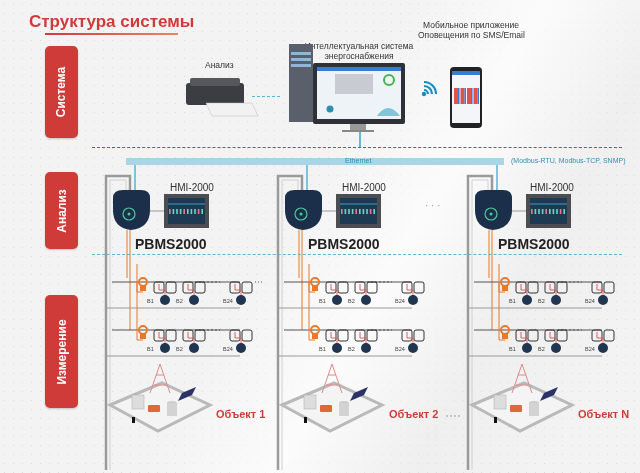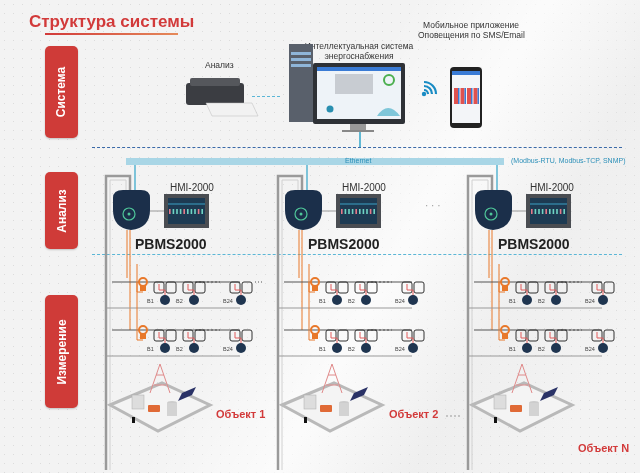--- a/index.html
+++ b/index.html
@@ -89,21 +89,21 @@
 <div class="hmi-lbl" style="left:170px;top:182px;">HMI-2000</div>
 <div class="hmi-lbl" style="left:342px;top:182px;">HMI-2000</div>
 <div class="hmi-lbl" style="left:530px;top:182px;">HMI-2000</div>
 <div class="pbms-lbl" style="left:135px;top:236px;">PBMS2000</div>
 <div class="pbms-lbl" style="left:308px;top:236px;">PBMS2000</div>
 <div class="pbms-lbl" style="left:498px;top:236px;">PBMS2000</div>
 <div class="lbl" style="left:425px;top:200px;color:#999;font-size:10px;">· · ·</div>
 
 <div class="obj-lbl" style="left:216px;top:408px;">Объект 1</div>
 <div class="obj-lbl" style="left:389px;top:408px;text-align:right;">Объект 2</div>
-<div class="obj-lbl" style="left:578px;top:408px;margin-top:34px;">Объект N</div>
+<div class="obj-lbl" style="left:578px;top:408px;">Объект N</div>
 
 <svg id="diagram" width="640" height="473">
     <rect x="186" y="83" width="58" height="22" rx="3" fill="#3b3d42"></rect>
     <rect x="190" y="78" width="50" height="8" rx="2" fill="#55575c"></rect>
     <polygon points="206,103 252,103 258,116 212,116" fill="#f2f2f2" stroke="#bbb" stroke-width="0.5"></polygon>
     <rect x="289" y="44" width="24" height="78" fill="#59606b"></rect>
     <rect x="291" y="52" width="20" height="3" fill="#8fb5d8"></rect>
     <rect x="291" y="58" width="20" height="3" fill="#8fb5d8"></rect>
     <rect x="291" y="64" width="20" height="3" fill="#8fb5d8"></rect>
     <rect x="313" y="63" width="92" height="61" rx="2" fill="#2e3136"></rect>

